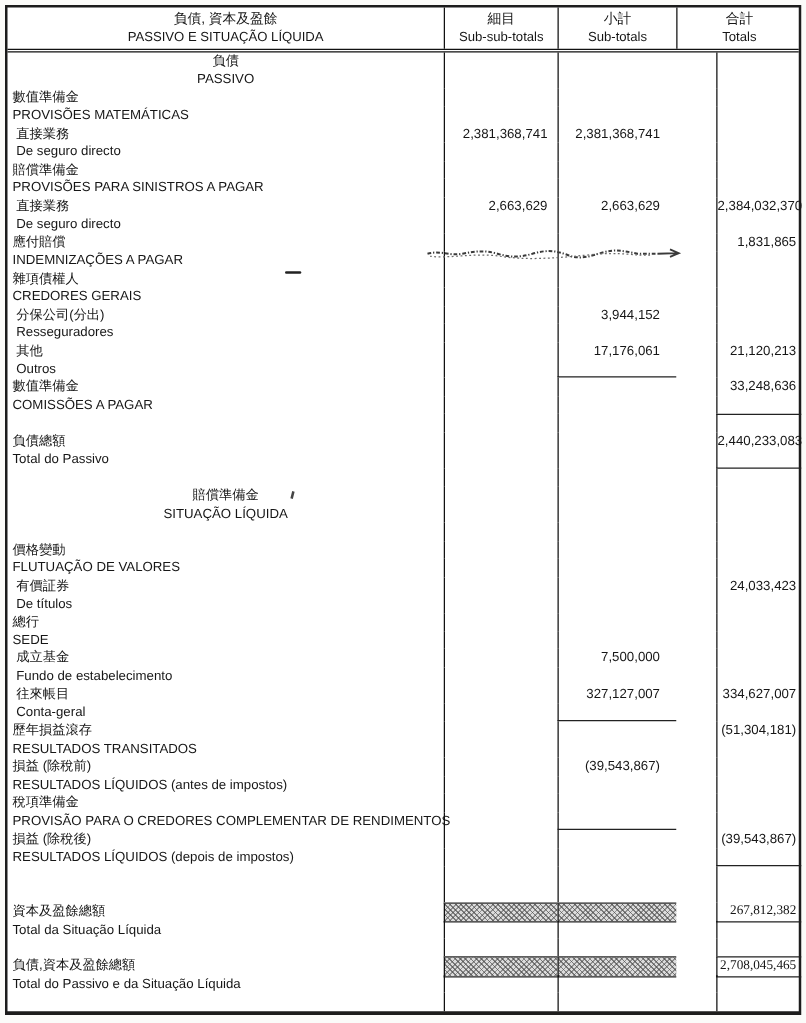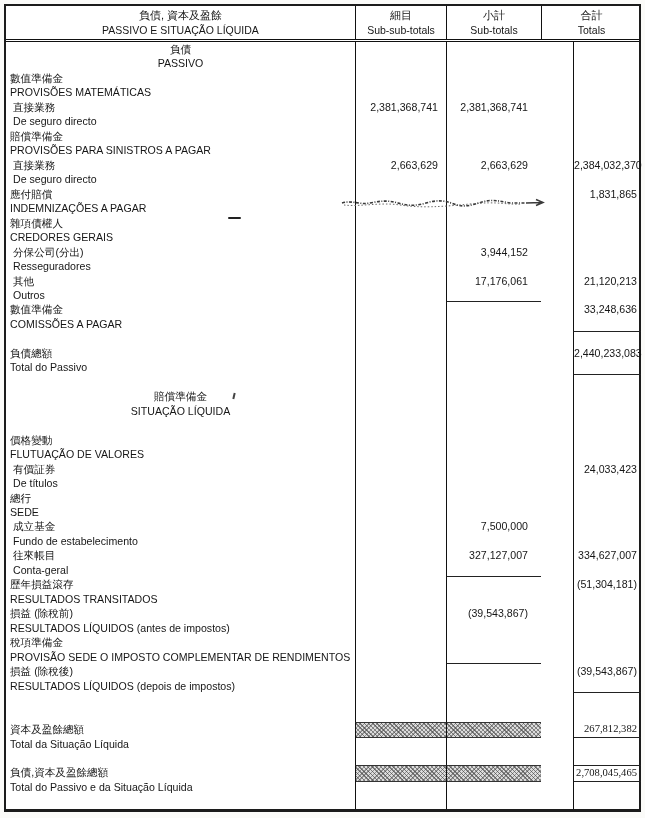--- a/index.html
+++ b/index.html
@@ -331,21 +331,21 @@
         <div class="c3"></div>
         <div class="c4"></div>
       </div>
       <div class="row">
         <div class="c1 left">稅項準備金</div>
         <div class="c2"></div>
         <div class="c3"></div>
         <div class="c4"></div>
       </div>
       <div class="row c3line">
-        <div class="c1 left">PROVISÃO SEDE O IMPOSTO COMPLEMENTAR DE RENDIMENTOS</div>
+        <div class="c1 left">PROVISÃO PARA O CREDORES COMPLEMENTAR DE RENDIMENTOS</div>
         <div class="c2"></div>
         <div class="c3"></div>
         <div class="c4"></div>
       </div>
       <div class="row">
         <div class="c1 left">損益 (除稅後)</div>
         <div class="c2"></div>
         <div class="c3"></div>
         <div class="c4">(39,543,867)</div>
       </div>

